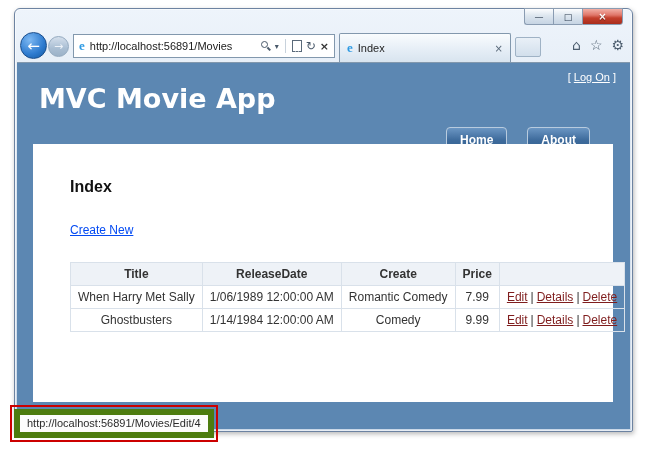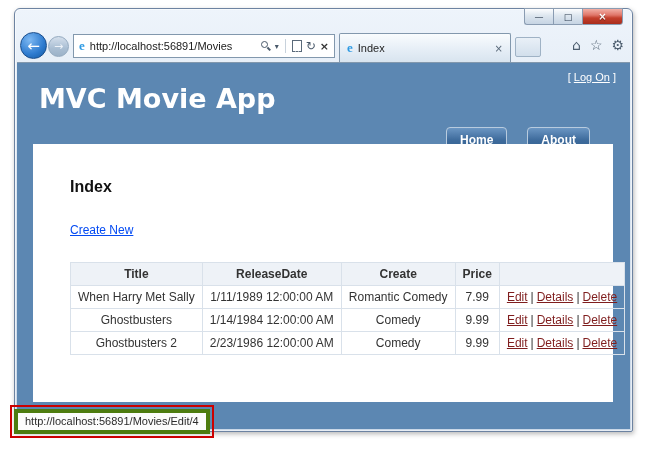--- a/index.html
+++ b/index.html
@@ -114,21 +114,21 @@
   .edit-wrap { position: relative; display: inline-block; }
   .highlighted { outline: 2px solid #cc0000; outline-offset: 3px; }
   .cursor-icon { position: absolute; left: 10px; top: 8px; z-index: 6; }
 
   
   .status-annotation {
     position: absolute; left: 10px; top: 405px; z-index: 10;
     border: 2px solid #cc0000; padding: 2px; background: transparent;
   }
   .status-tooltip {
-    background: #fcfcfc; border: 4px solid #4d7c0f;
+    background: #fcfcfc; border: 6px solid #4d7c0f;
     padding: 2px 7px 3px; font-size: 11px; color: #2b2b2b; white-space: nowrap;
   }
 </style>
 </head>
 <body>
 
 <div class="browser-window">
 
   <div class="title-bar">
     <div class="win-controls">
@@ -207,45 +207,36 @@
             <th>Title</th>
             <th>ReleaseDate</th>
             <th>Create</th>
             <th>Price</th>
             <th></th>
           </tr>
         </thead>
         <tbody>
           <tr>
             <td>When Harry Met Sally</td>
-            <td>1/11/1989 12:00:00 AM</td>
+            <td>1/06/1989 12:00:00 AM</td>
             <td>Romantic Comedy</td>
             <td class="price">7.99</td>
             <td>
               <a class="action-link">Edit</a><span class="sep">|</span><a class="action-link">Details</a><span class="sep">|</span><a class="action-link">Delete</a>
             </td>
           </tr>
           <tr>
             <td>Ghostbusters</td>
             <td>1/14/1984 12:00:00 AM</td>
             <td>Comedy</td>
             <td class="price">9.99</td>
             <td>
               <a class="action-link">Edit</a><span class="sep">|</span><a class="action-link">Details</a><span class="sep">|</span><a class="action-link">Delete</a>
             </td>
           </tr>
-          <tr>
-            <td>Ghostbusters 2</td>
-            <td>2/23/1986 12:00:00 AM</td>
-            <td>Comedy</td>
-            <td class="price">9.99</td>
-            <td>
-              <a class="action-link">Edit</a><span class="sep">|</span><a class="action-link">Details</a><span class="sep">|</span><a class="action-link">Delete</a>
-            </td>
-          </tr>
         </tbody>
       </table>
     </div>
 
   </div>
 </div>
 
 <div class="status-annotation">
   <div class="status-tooltip">http://localhost:56891/Movies/Edit/4</div>
 </div>

